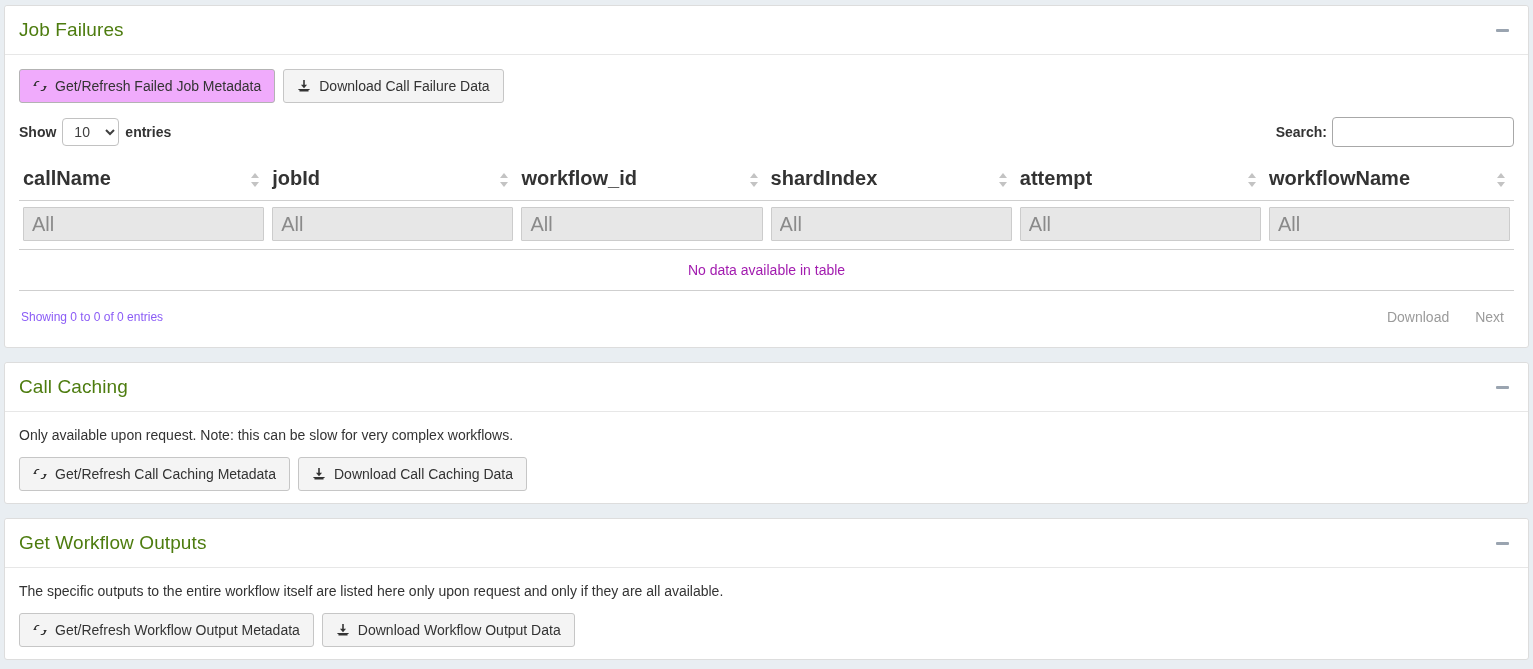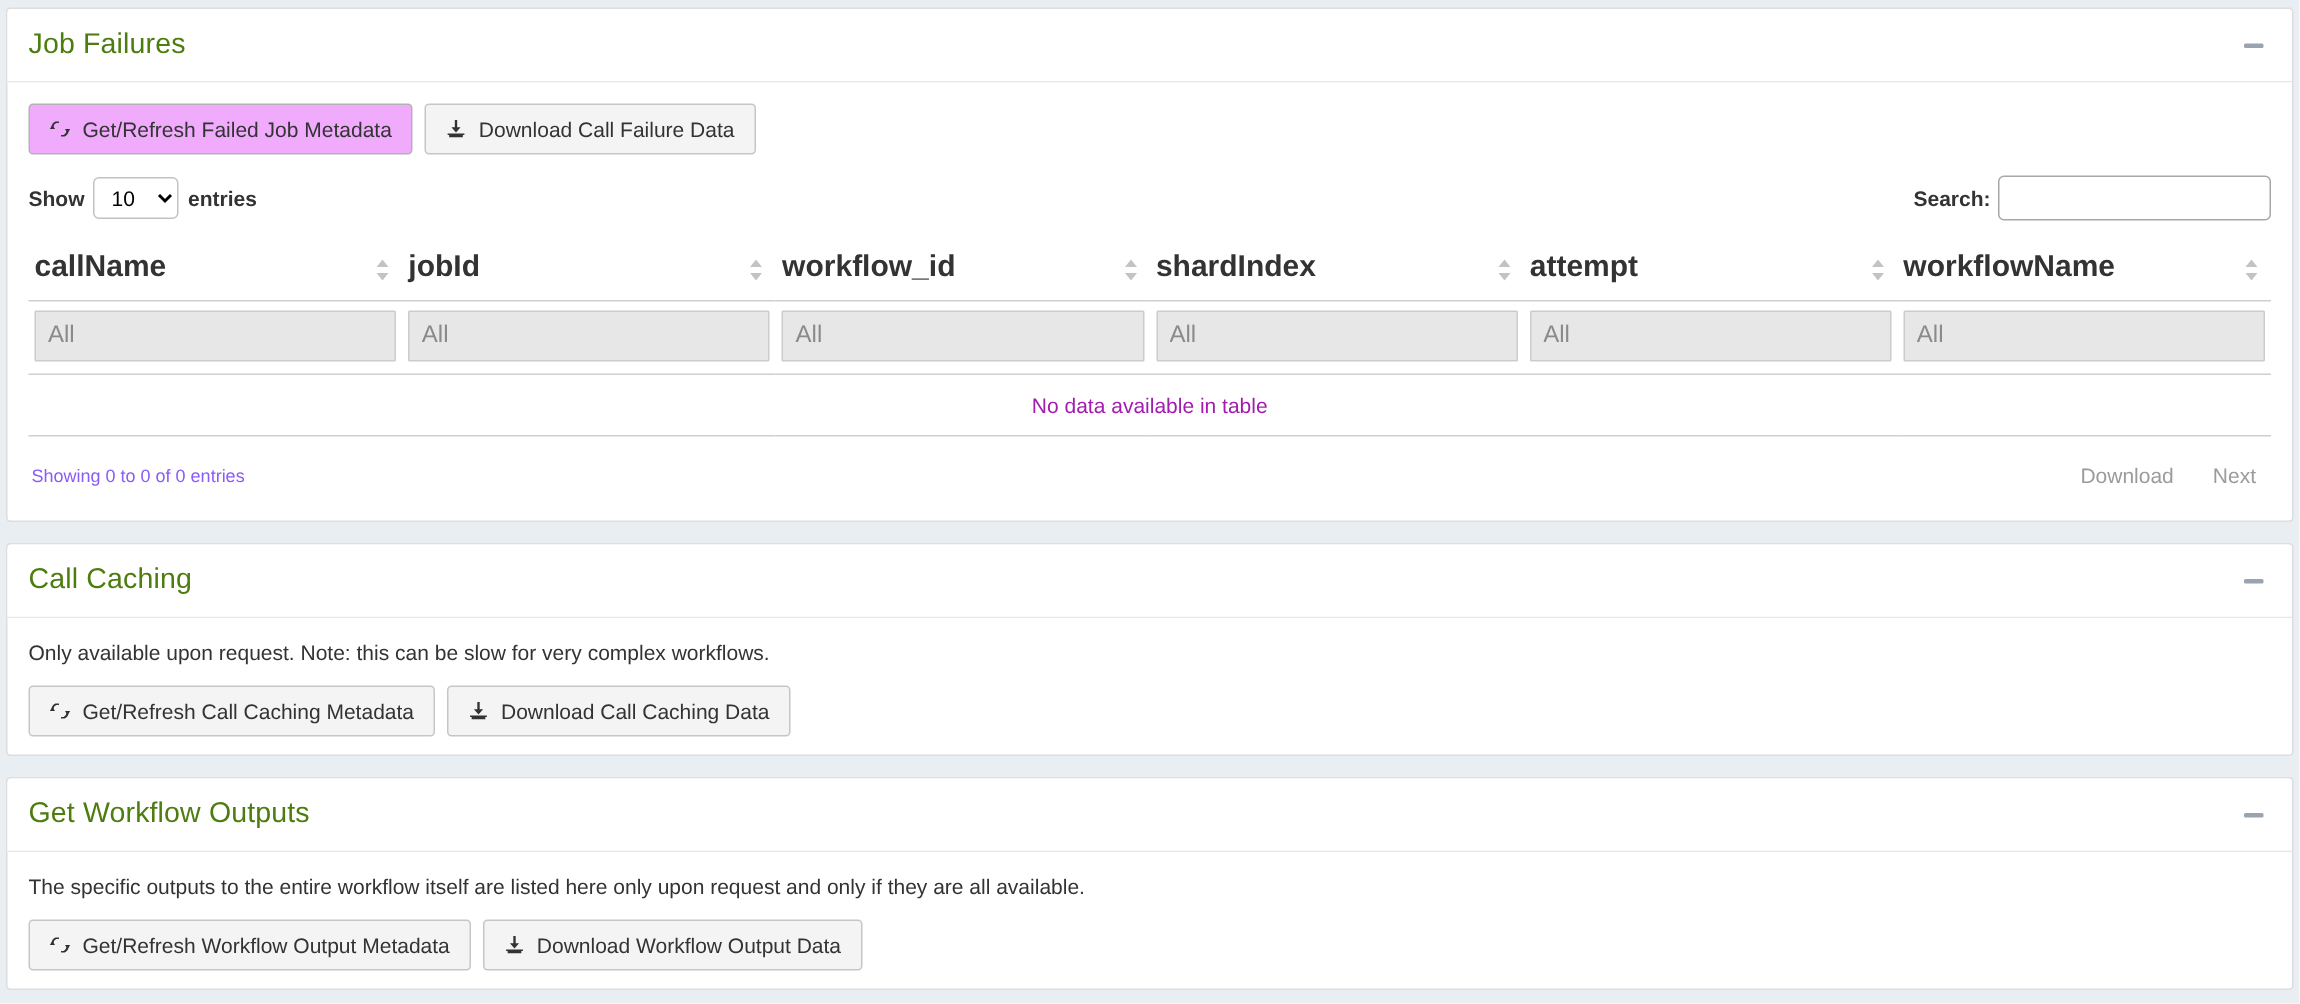--- a/index.html
+++ b/index.html
@@ -117,21 +117,21 @@
     font-weight: bold;
     color: #333333;
     display: flex;
     align-items: center;
     gap: 6px;
   }
   .dt-length select {
     font-family: "Liberation Sans", sans-serif;
     font-size: 14px;
     font-weight: normal;
-    color: #000000;
+    color: #404040;
     padding: 4px 4px 4px 7px;
     border: 1px solid #c2c2c2;
     border-radius: 4px;
     background: #ffffff;
     height: 28px;
     box-sizing: border-box;
   }
   .dt-filter {
     font-size: 14px;
     font-weight: bold;
@@ -199,21 +199,21 @@
     border-top: 5px solid #c3c3c3;
     bottom: 1px;
   }
 
   table.dt td.filter-cell {
     padding: 6px 4px 8px 4px;
     border-bottom: 1px solid #cfcfcf;
   }
   table.dt td.filter-cell input {
     font-family: "Liberation Sans", sans-serif;
-    font-size: 16px;
+    font-size: 20px;
     color: #333333;
     width: 100%;
     height: 34px;
     padding: 2px 8px;
     border: 1px solid #cccccc;
     background: #e7e7e7;
     border-radius: 1px;
     box-sizing: border-box;
     outline: none;
   }

